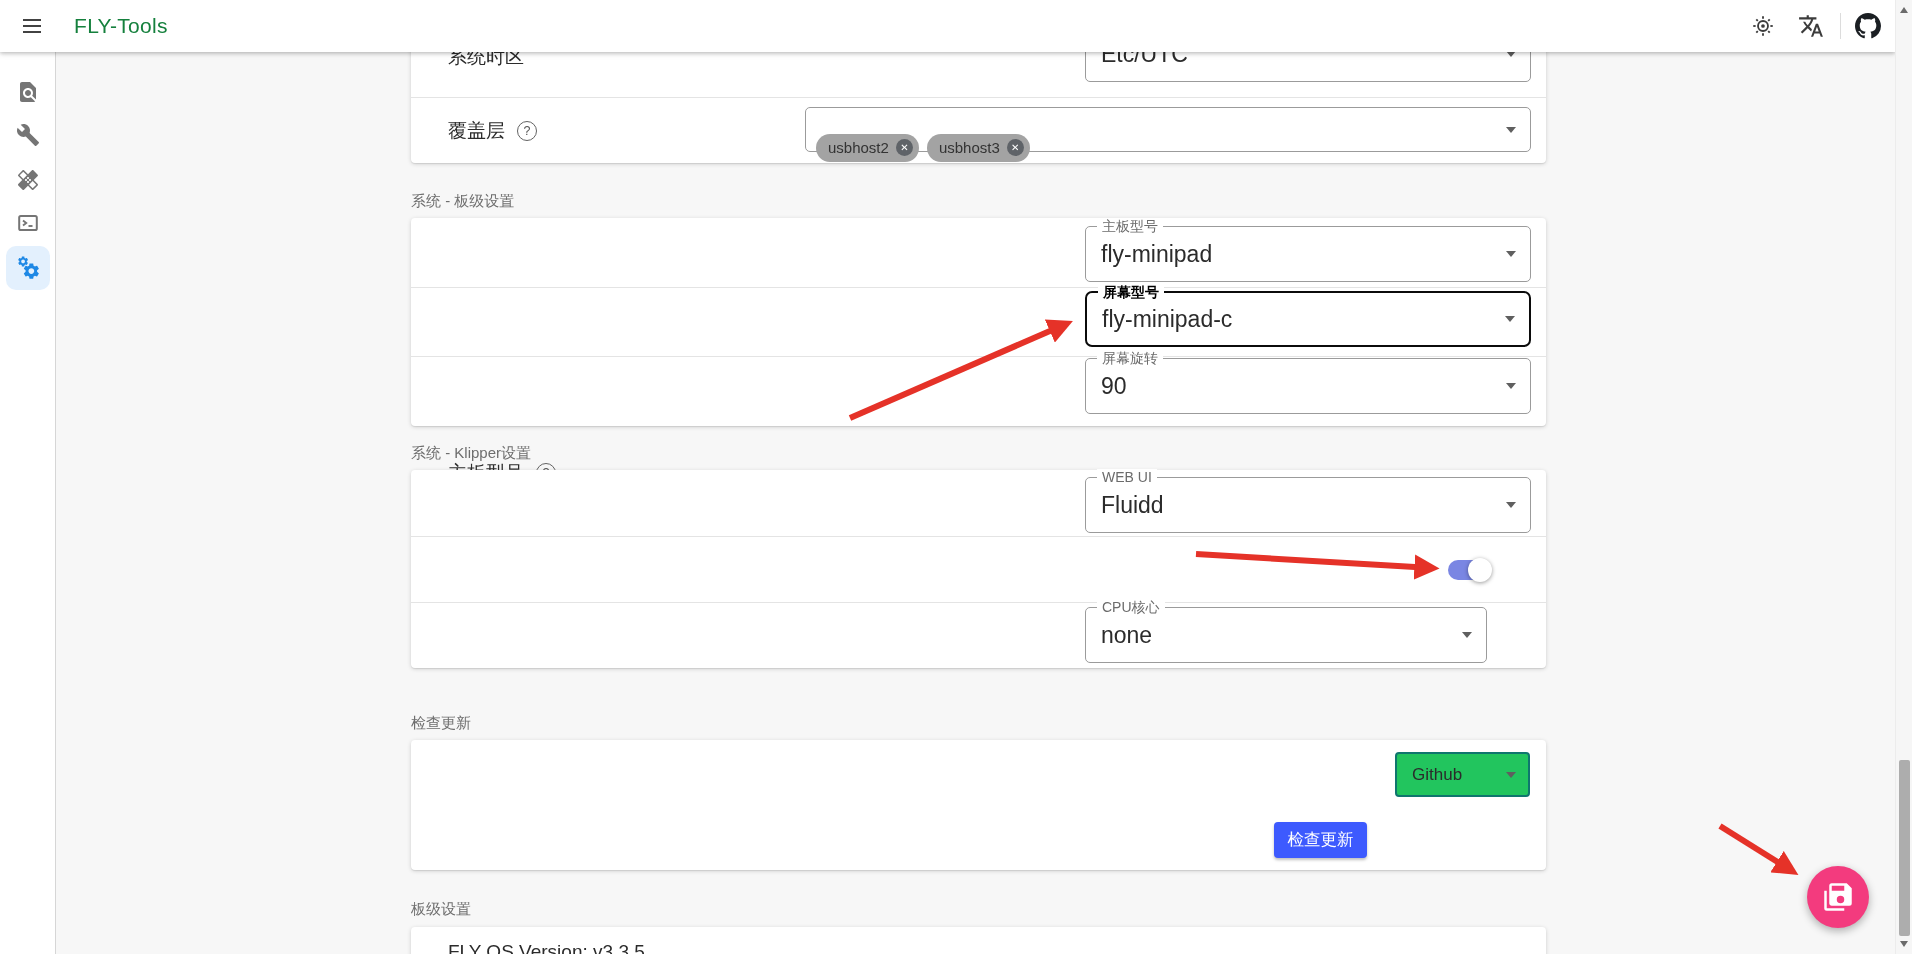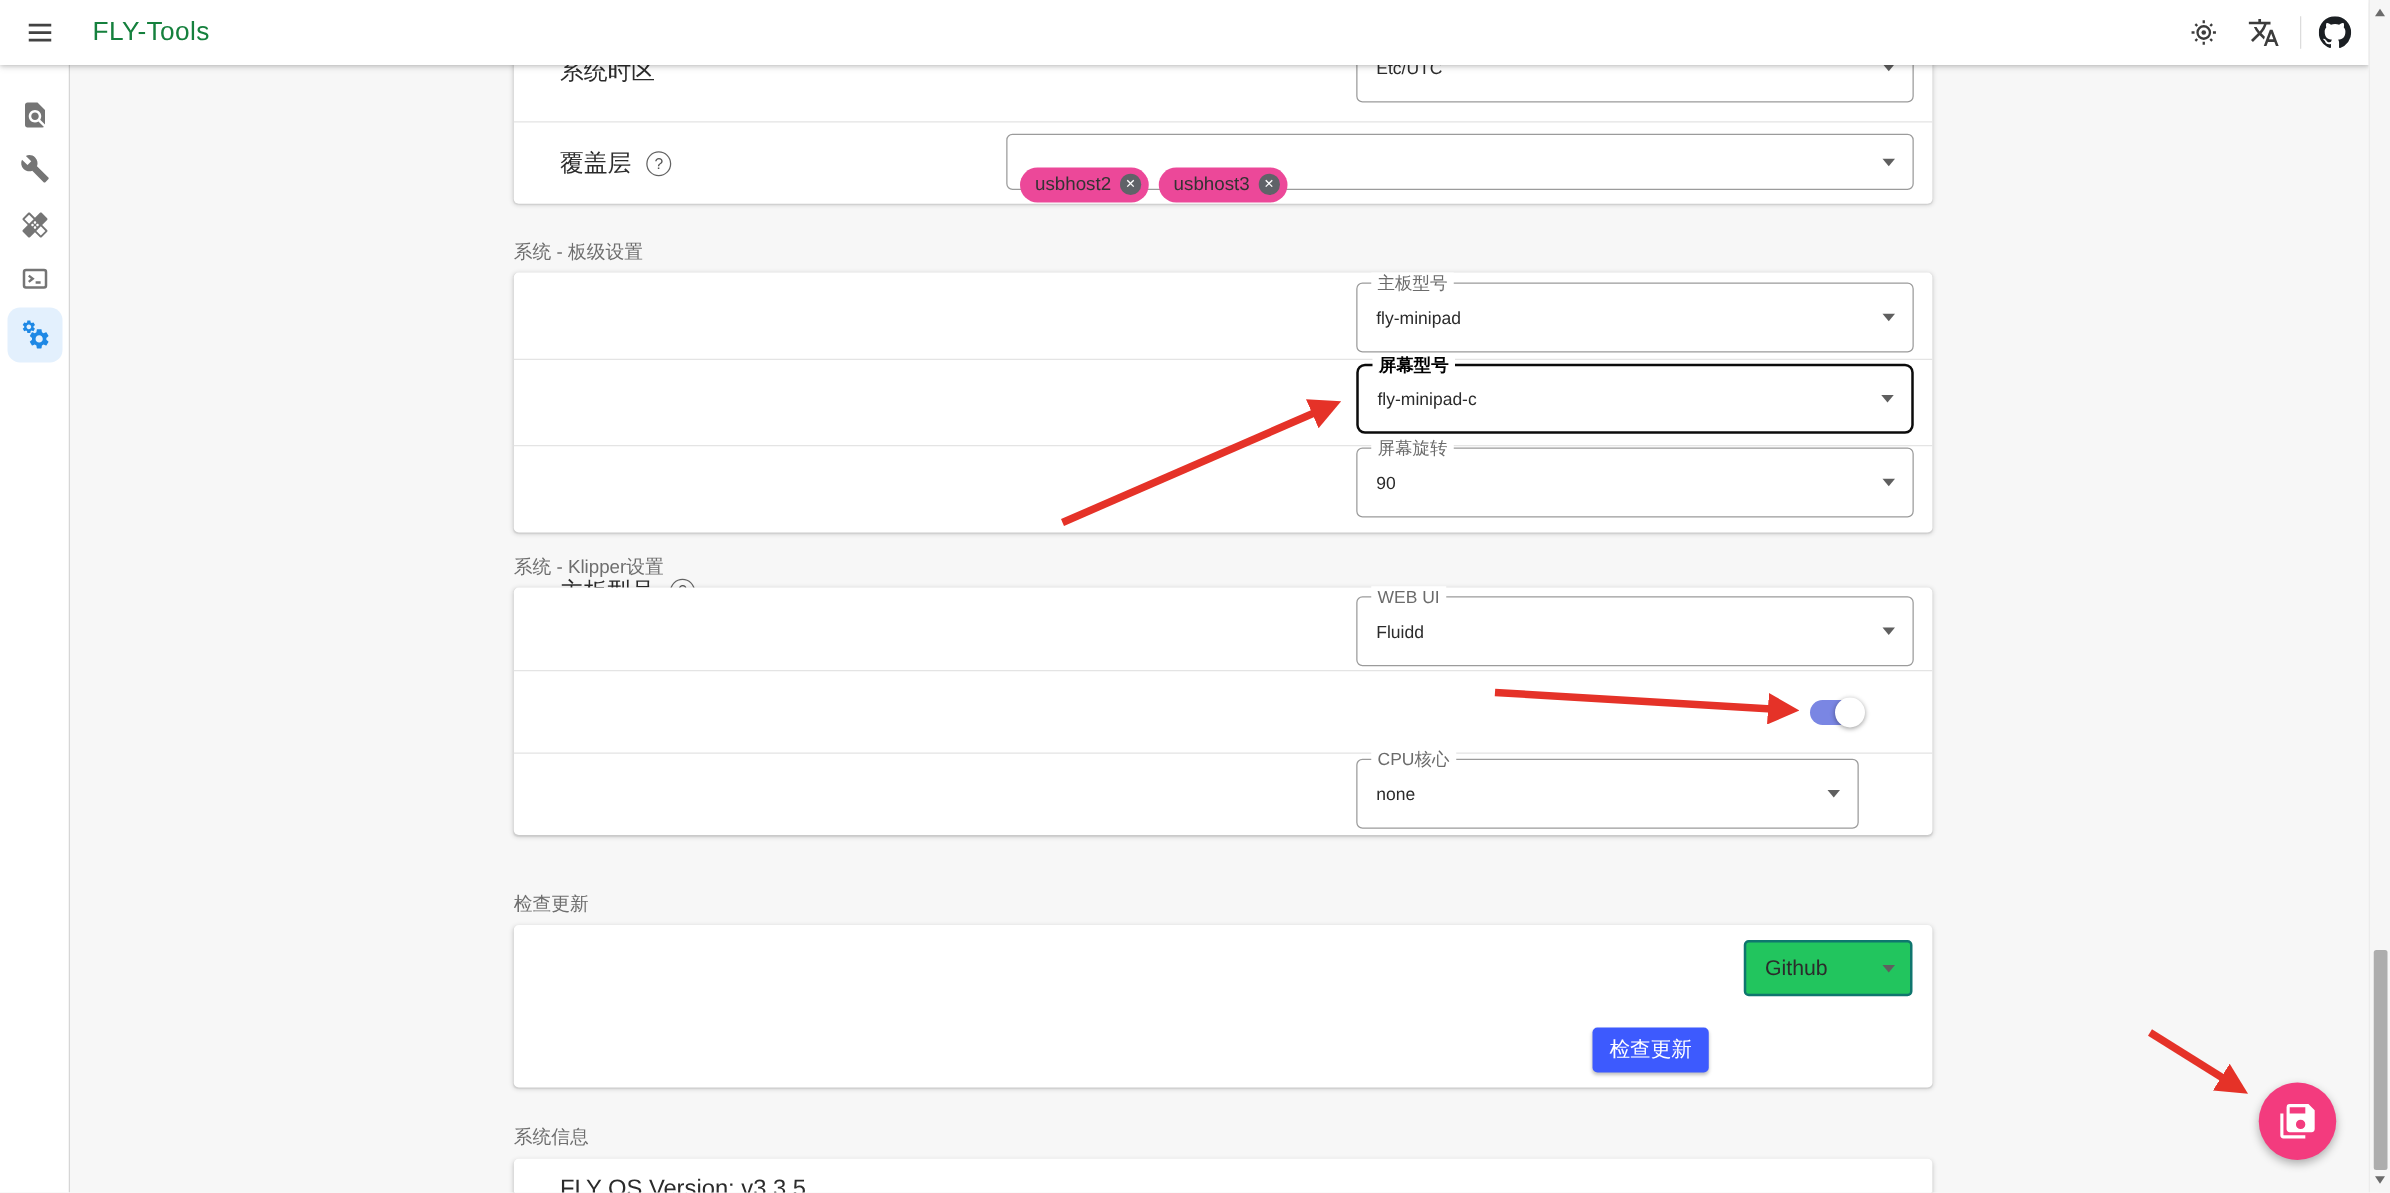--- a/index.html
+++ b/index.html
@@ -36,41 +36,41 @@
   .help { width:20px; height:20px; border:1.6px solid #636363; border-radius:50%;
           display:flex; align-items:center; justify-content:center;
           font-size:12.5px; color:#555; cursor:pointer; flex:0 0 auto; }
   .seclabel { position:absolute; font-size:15px; color:#6e6e6e; z-index:2; }
   
   .mselect { position:absolute; height:56px; border:1px solid #9b9b9b; border-radius:5px;
              background:#fff; cursor:pointer; }
   .mselect .flabel { position:absolute; top:-9px; left:11px; background:#fff; padding:0 5px;
              font-size:14px; color:#6b6b6b; line-height:17px; white-space:nowrap; }
   .mselect .val { position:absolute; left:15px; top:50%; transform:translateY(-50%);
-             font-size:14px; color:#2b2b2b; white-space:nowrap; }
+             font-size:23px; color:#2b2b2b; white-space:nowrap; }
   .mselect .caret { position:absolute; right:14px; top:50%; margin-top:-3px;
              width:0; height:0; border-left:5.5px solid transparent;
              border-right:5.5px solid transparent; border-top:6.5px solid #5f5f5f; }
   .mselect.focused { border:2.5px solid #0b0b0b; border-radius:7px; }
   .mselect.focused .flabel { color:#000; font-weight:700; }
   
   .pselect { position:absolute; height:45px; border:2px solid #0f766e; border-radius:4px;
              background:#22c55e; cursor:pointer; }
   .pselect .val { position:absolute; left:15px; top:50%; transform:translateY(-50%);
              font-size:17px; color:#2b2b2b; }
   .pselect .caret { position:absolute; right:12px; top:50%; margin-top:-3px; width:0; height:0;
              border-left:5px solid transparent; border-right:5px solid transparent;
              border-top:6px solid #5f5f5f; }
   
   .combo { position:absolute; border:1px solid #9b9b9b; border-radius:5px; background:#fff;
            display:flex; align-items:center; padding:0 34px 0 10px; gap:8px; cursor:pointer; }
   .combo .caret { position:absolute; right:14px; top:50%; margin-top:-3px; width:0; height:0;
            border-left:5.5px solid transparent; border-right:5.5px solid transparent;
            border-top:6.5px solid #5f5f5f; }
-  .chip { display:inline-flex; align-items:center; height:28px; background:#ec4899;
+  .chip { display:inline-flex; align-items:center; height:28px; background:#a3a3a3;
           border-radius:14px; padding:0 6px 0 12px; font-size:15px; color:#333; gap:7px;margin-top:36px; }
   .chip .x { width:17px; height:17px; border-radius:50%; background:#5f6368; color:#fff;
           font-size:10px; line-height:1; display:flex; align-items:center; justify-content:center;
           cursor:pointer; }
   
   .switch { position:absolute; width:44px; height:24px; cursor:pointer; }
   .switch .track { position:absolute; left:0; top:2px; width:40px; height:20px;
           border-radius:10px; background:#7a86e3; }
   .switch .thumb { position:absolute; right:0; top:0; width:24px; height:24px; border-radius:50%;
           background:#fff; box-shadow:0 1px 4px rgba(0,0,0,.4); }
@@ -191,21 +191,21 @@
 <div class="card" style="left:411px; top:740px; width:1135px; height:130px;" data-name="card-check-update">
 
   <div class="pselect" style="left:984px; top:12px; width:135px;" data-name="update-channel-select">
     <span class="val" data-name="update-channel-value">Github</span>
     <span class="caret" data-name="chevron-down-icon"></span>
   </div>
 
   <button class="btn-primary" style="left:863px; top:82px;" data-name="check-update-button">检查更新</button>
 </div>
 
-<div class="seclabel" style="left:411px; top:900px;" data-name="section-label-sysinfo">系统信息</div>
+<div class="seclabel" style="left:411px; top:900px;" data-name="section-label-sysinfo">板级设置</div>
 
 <div class="card" style="left:411px; top:927px; width:1135px; height:110px;" data-name="card-system-info">
   <div class="rowlabel" style="left:37px; top:14px;" data-name="os-version-row-label-group">
     <span data-name="os-version-label">FLY OS Version: v3.3.5</span>
   </div>
 </div>
 
 <style>
   
   [data-name="timezone-row-label-group"]   { top:124px; }

